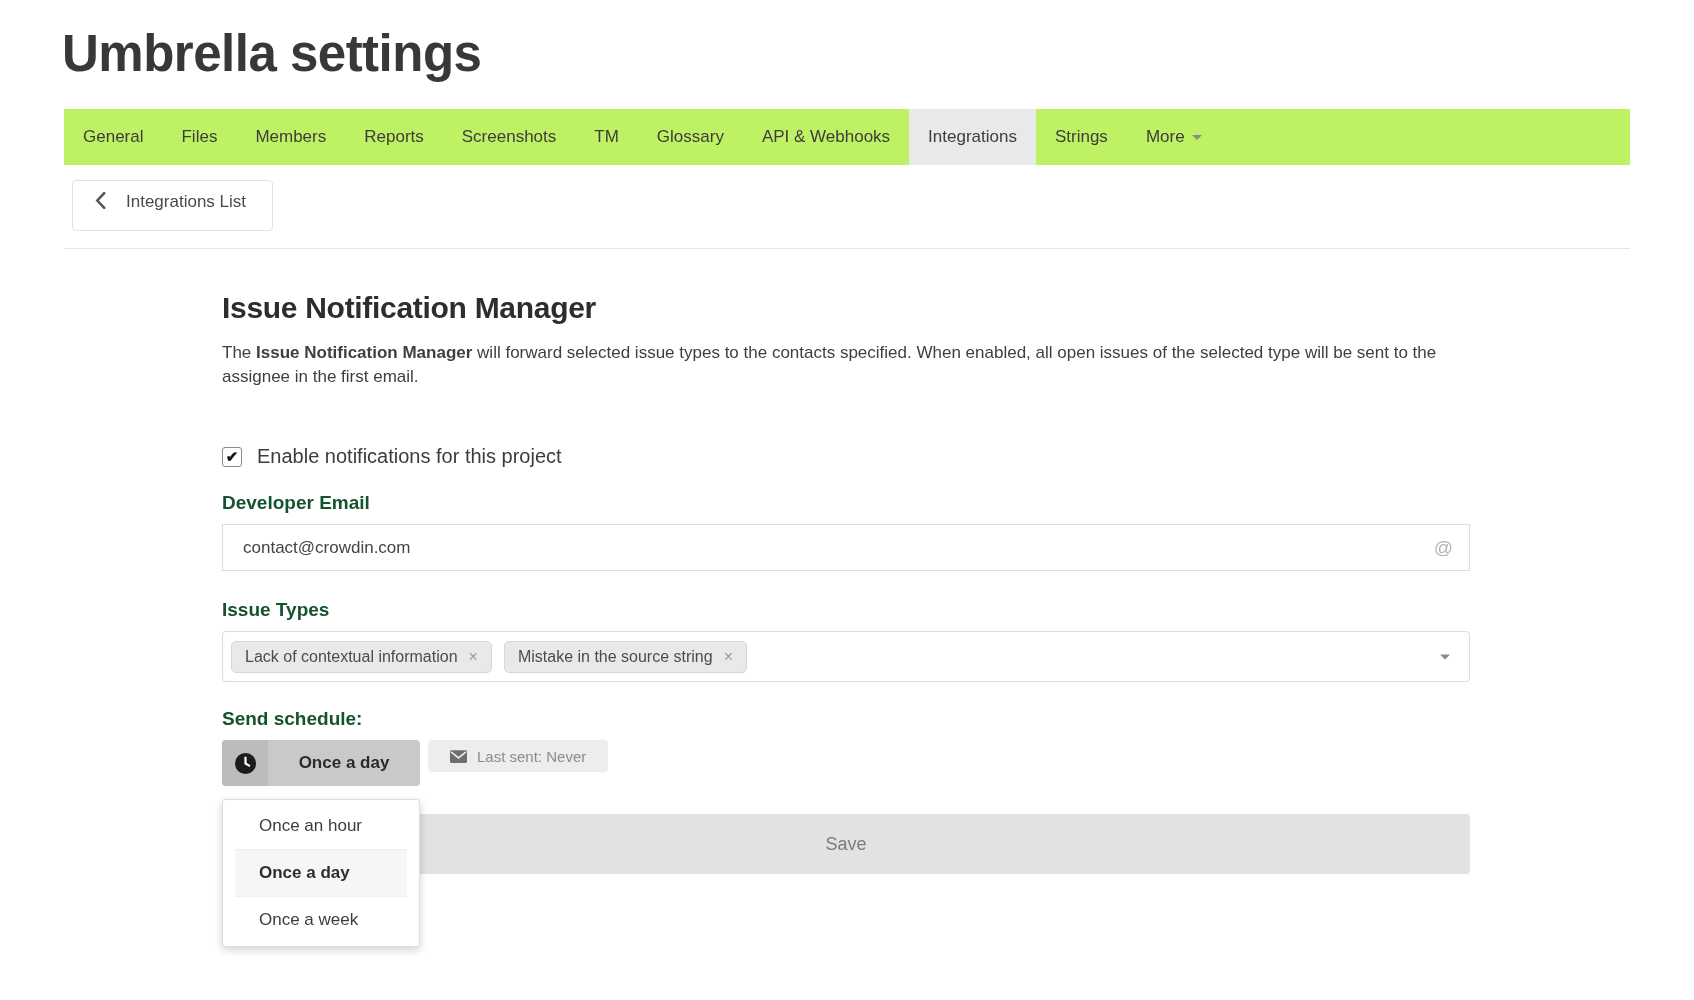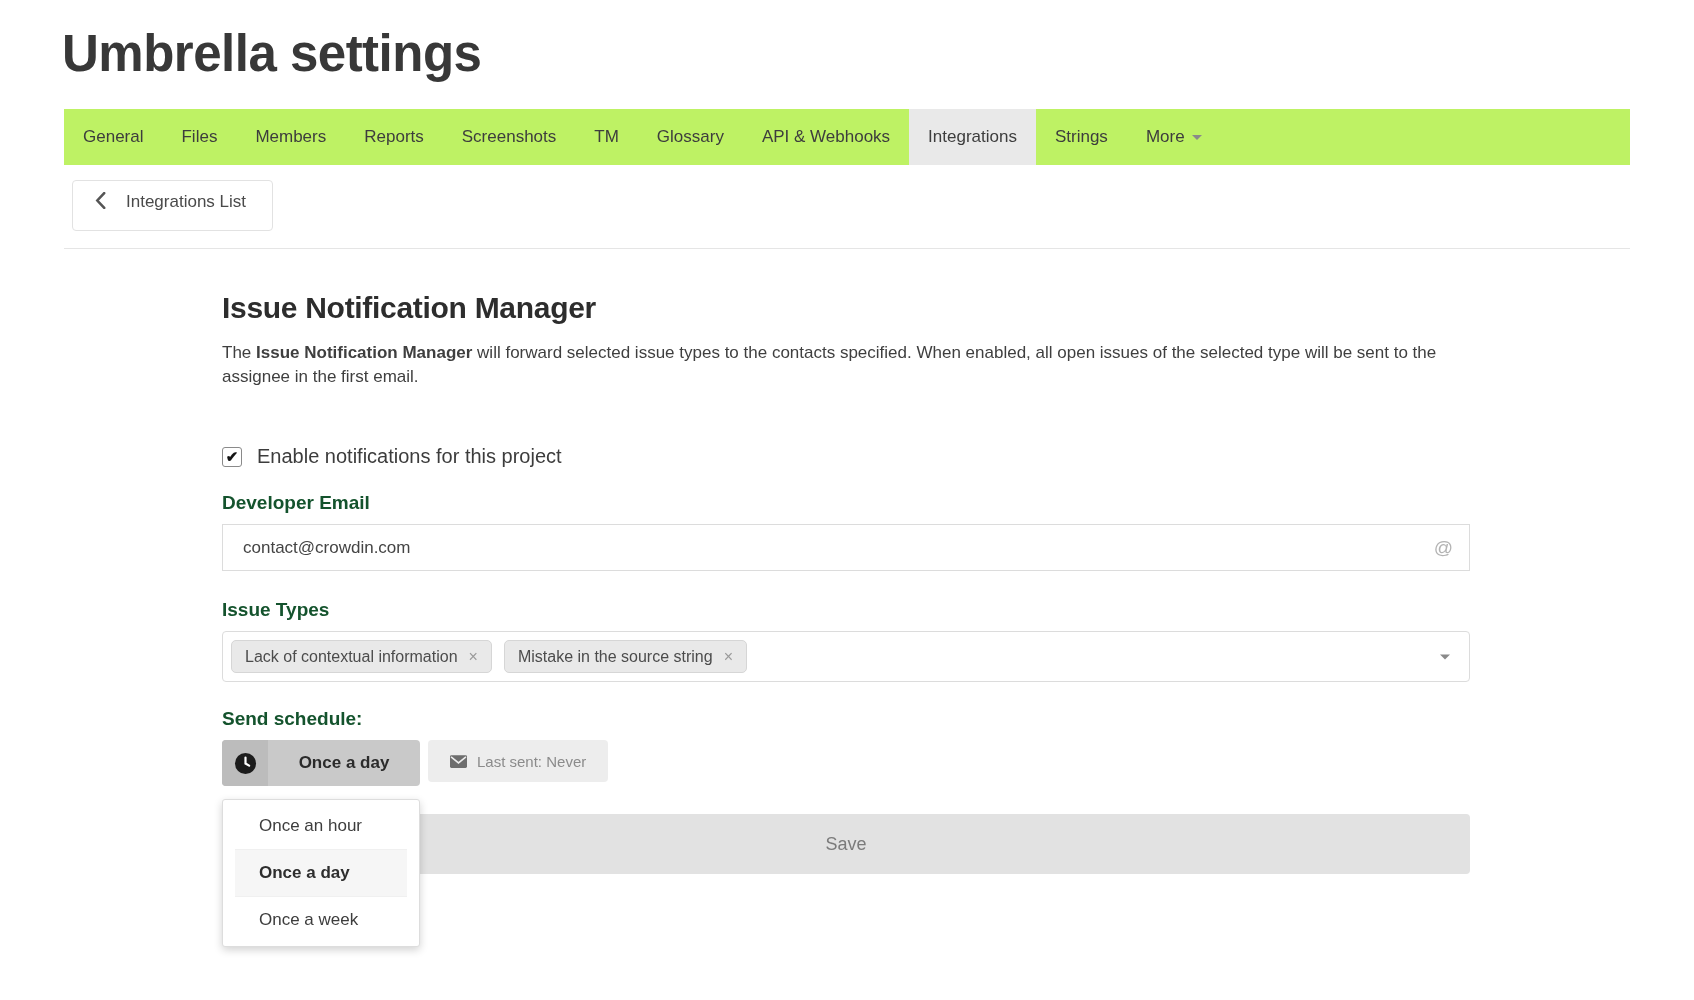--- a/index.html
+++ b/index.html
@@ -133,20 +133,21 @@
     transform: translateY(-50%);
     color: #b3b3b3;
     font-size: 19px;
   }
   .multiselect {
     position: relative;
     border: 1px solid #dcdcdc;
     border-radius: 4px;
     min-height: 51px;
     display: flex;
+    align-items: center;
     gap: 12px;
     padding: 8px 44px 8px 8px;
     margin-bottom: 26px;
     cursor: pointer;
     background: #fff;
   }
   .tag {
     background: #e9e9e9;
     border: 1px solid #d6d6d6;
     border-radius: 5px;
@@ -199,21 +200,21 @@
   .last-sent-btn {
     display: inline-flex;
     align-items: center;
     gap: 10px;
     padding: 0 22px;
     background: #ededed;
     border: none;
     border-radius: 4px;
     font-size: 15px;
     color: #8b8b8b;
-    height: 42px;
+    height: 32px;
     font-family: inherit;
     cursor: pointer;
   }
   .dropdown {
     position: absolute;
     left: 0;
     top: 59px;
     width: 198px;
     background: #ffffff;
     border: 1px solid #dddddd;

